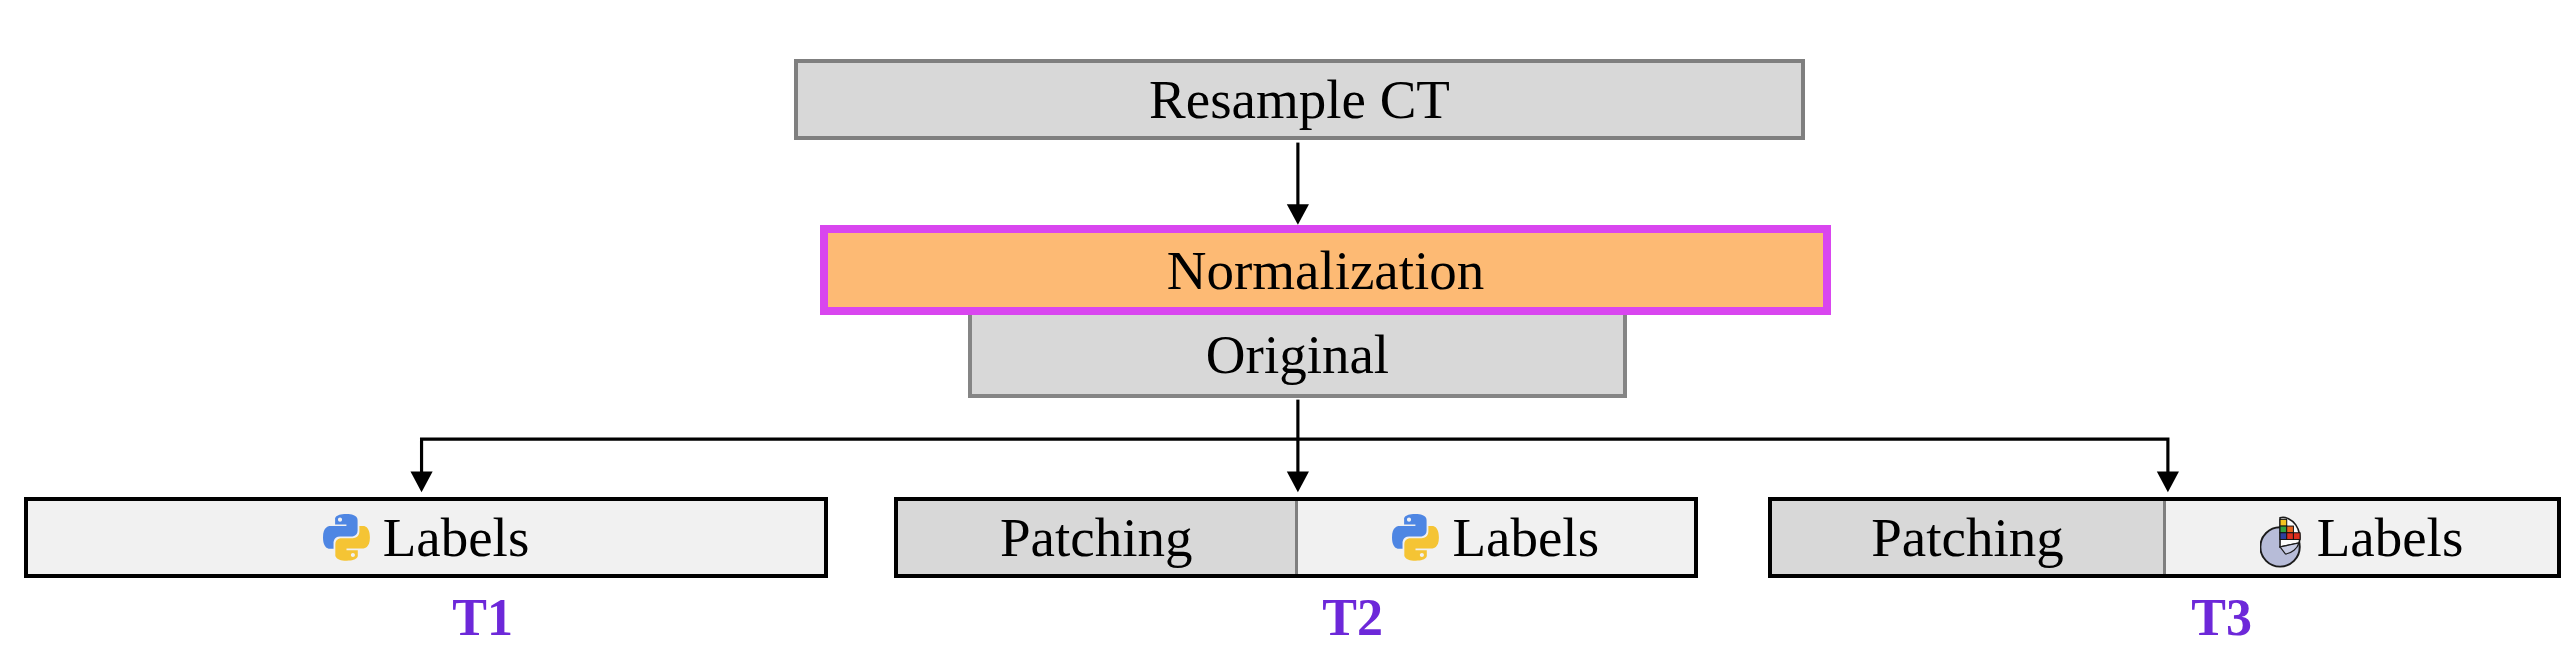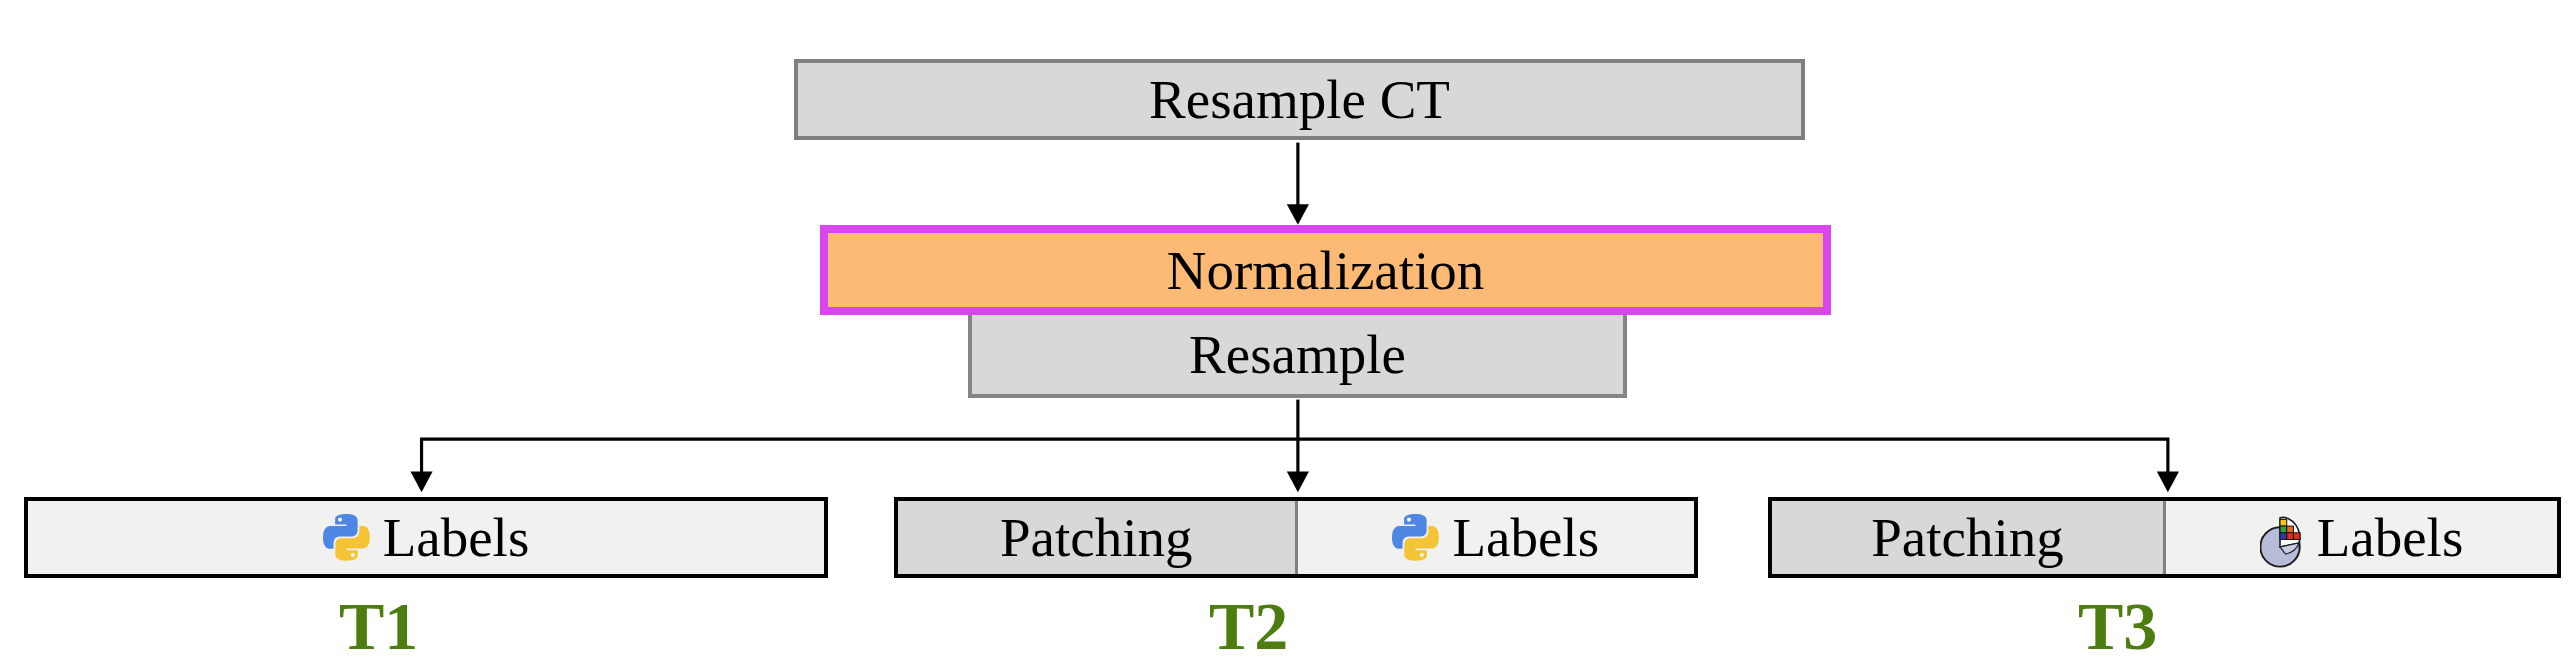--- a/index.html
+++ b/index.html
@@ -60,25 +60,25 @@
     color: #000000;
     min-width: 0;
   }
   .cell-process { background: #d8d8d8; border-right: 3.2px solid #7f7f7f; }
   .cell-labels  { background: #f1f1f1; gap: 13px; }
   .icon { display: inline-flex; align-items: center; justify-content: center; }
   .tag {
     position: absolute;
     top: 592px;
     width: 174px;
-    text-align: left;
-    font-size: 68px;
+    text-align: right;
+    font-size: 52px;
     font-weight: bold;
     line-height: 1;
-    color: #4d7c0f;
+    color: #6d28d9;
     z-index: 2;
   }
   .tag-t1 { left: 339px; }
   .tag-t2 { left: 1209px; }
   .tag-t3 { left: 2078px; }
 </style>
 </head>
 <body>
 
 <div class="canvas">
@@ -92,21 +92,21 @@
     <polyline points="533,598 533,555 2741,555 2741,598" fill="none" stroke="#000000" stroke-width="4"></polyline>
     <polygon points="519,596 547,596 533,622" fill="#000000"></polygon>
     <polygon points="1627,596 1655,596 1641,622" fill="#000000"></polygon>
     <polygon points="2727,596 2755,596 2741,622" fill="#000000"></polygon>
   </svg>
 
   <div class="node node-original">
     <span>Resample CT</span>
   </div>
   <div class="node node-cropping">
-    <span>Resample</span>
+    <span>Original</span>
   </div>
   <div class="node node-normalization">
     <span>Normalization</span>
   </div>
 
   <div class="branch branch-t1">
     <div class="cell cell-labels">
       <span class="icon">
         <svg width="47" height="49" viewBox="0 0 111 111" xmlns="http://www.w3.org/2000/svg">
           <path fill="#4e86e3" d="M54.9 0C26.8 0 28.6 12.2 28.6 12.2l0 12.6 26.7 0 0 3.8-37.4 0c0 0-17.9-2-17.9 26.2 0 28.2 15.6 27.2 15.6 27.2l9.3 0 0-13.1c0 0-0.5-15.6 15.4-15.6l26.5 0c0 0 14.9 0.2 14.9-14.4l0-24.2C81.8 14.7 84.1 0 54.9 0zM40.2 8.5c2.7 0 4.8 2.2 4.8 4.8 0 2.7-2.2 4.8-4.8 4.8-2.7 0-4.8-2.2-4.8-4.8C35.4 10.7 37.5 8.5 40.2 8.5z"></path>

